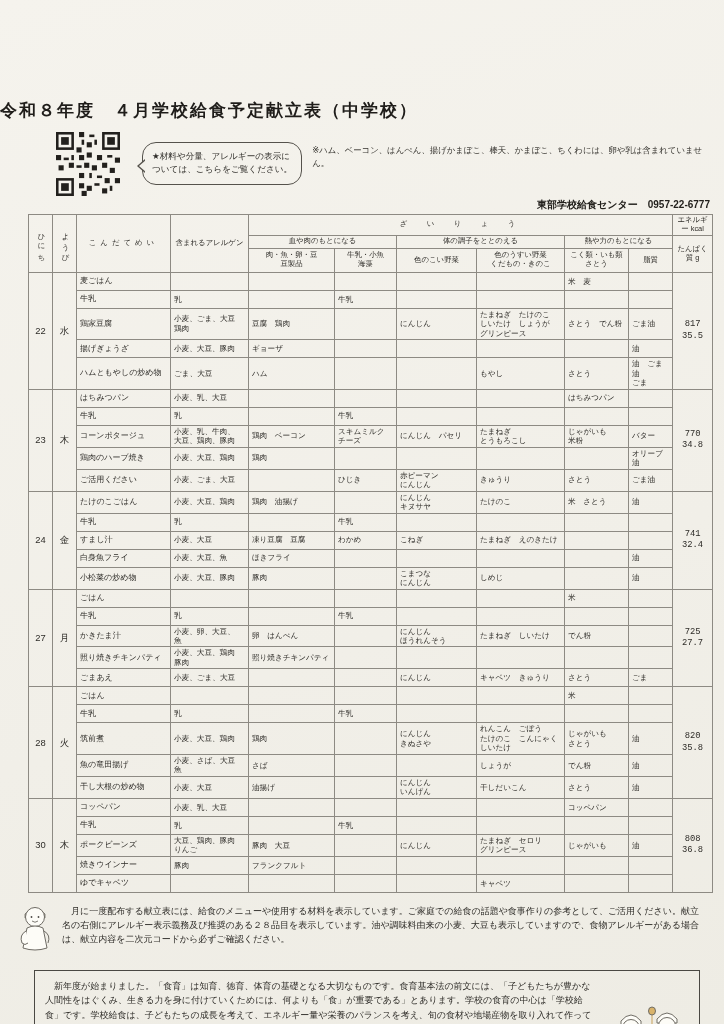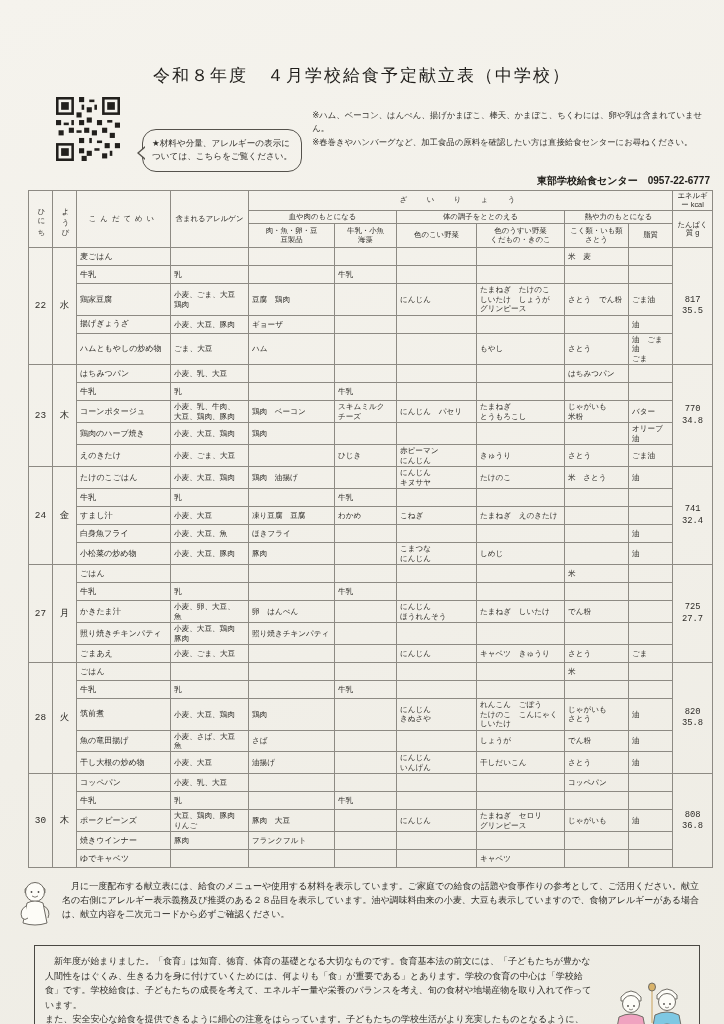--- a/index.html
+++ b/index.html
@@ -8,27 +8,27 @@
     background:#e9e7e0;
     font-family:"Liberation Sans","DejaVu Sans",sans-serif;
     color:#2e2c28;
   }
   .paper{
     position:relative;width:724px;height:1024px;overflow:hidden;
     background:linear-gradient(160deg,#f5f3ed 0%,#f1efe8 60%,#eeece4 100%);
   }
   
   .page-title{
-    text-align:center;font-size:17px;font-weight:normal;letter-spacing:2px;
-    padding-top:64px;color:#1f1d1a;
+    font-size:17px;font-weight:bold;letter-spacing:2px;
+    padding-top:64px;color:#1f1d1a;margin-top:35px;
   }
   .top-row{display:flex;align-items:flex-start;margin:10px 14px 0 56px;}
   .qr{width:64px;height:64px;flex:none;}
   .bubble{
-    position:relative;flex:none;max-width:168px;margin:32px 10px 0 22px;
+    position:relative;flex:none;max-width:168px;margin:10px 10px 0 22px;
     border:1.3px solid #55524c;border-radius:14px;
     padding:7px 9px;font-size:8.6px;line-height:1.55;white-space:pre-line;
     background:transparent;
   }
   .bubble::before{content:"";position:absolute;left:-13px;top:16px;
     border:7px solid transparent;border-right:8px solid #55524c;}
   .bubble::after{content:"";position:absolute;left:-10px;top:17px;
     border:6px solid transparent;border-right:7px solid #f3f1ea;}
   .notes{font-size:8.4px;line-height:1.6;padding-top:12px;color:#33312c;}
   .contact{
@@ -51,21 +51,21 @@
   .menu-table thead{border-bottom:1.5px solid #3c3a36;}
   .menu-table thead th{font-weight:normal;text-align:center;font-size:7.4px;line-height:1.2;}
   tbody.day-block{border-top:1.5px solid #3c3a36;}
   .menu-table td{height:15px;}
   .th-vert{writing-mode:vertical-rl;text-orientation:upright;letter-spacing:2px;font-size:7.6px;padding:2px 0;}
   .th-menu{letter-spacing:4px;font-size:8px;}
   .th-zai{letter-spacing:6px;font-size:8.6px;height:14px;font-family:Liberation Mono, monospace;}
   .th-group{height:13px;}
   .th-leaf{height:24px;}
   .th-energy{font-size:5.4px;letter-spacing:0;}
-  .c-date,.c-day{text-align:center;font-size:9.4px;font-family:Liberation Mono, monospace;}
+  .c-date,.c-day{text-align:center;font-size:9.4px;}
   .c-menu{text-align:left;font-size:8px;padding-left:4px;}
   .c-allergen,.c-p1,.c-p2,.c-v1,.c-v2,.c-carb,.c-fat{text-align:left;}
   .c-energy{text-align:center;font-size:8.8px;line-height:1.3;font-family:Liberation Mono, monospace;}
   
   .footer-note{display:flex;gap:6px;margin:10px 22px 0 14px;align-items:flex-start;}
   .person-svg{width:42px;height:58px;flex:none;}
   .footer-note-text{font-size:9px;line-height:1.55;white-space:pre-line;padding-top:2px;}
   .footer-box{
     position:relative;border:1.3px solid #4a4843;
     margin:9px 24px 0 34px;padding:8px 100px 8px 10px;
@@ -129,21 +129,20 @@
           <rect x="15" y="20" width="2" height="1"></rect>
         <rect x="18" y="22" width="2" height="2"></rect>
           <rect x="21" y="21" width="1" height="2"></rect>
           <rect x="10" y="23" width="2" height="2"></rect>
       </g>
     </svg>
     <div class="bubble">★材料や分量、アレルギーの表示に
 ついては、こちらをご覧ください。</div>
     <div class="notes">
       <div>※ハム、ベーコン、はんぺん、揚げかまぼこ、棒天、かまぼこ、ちくわには、卵や乳は含まれていません。</div>
-      <div>※春巻きやハンバーグなど、加工食品の原料を確認したい方は直接給食センターにお尋ねください。</div>
     </div>
   </div>
 
   <div class="contact">東部学校給食センター　0957-22-6777</div>
 
   <table class="menu-table">
     <colgroup>
       <col style="width:24px">
         <col style="width:24px">
         <col style="width:94px">
@@ -285,21 +284,21 @@
           <td class="c-menu">鶏肉のハーブ焼き</td>
           <td class="c-allergen">小麦、大豆、鶏肉</td>
           <td class="c-p1">鶏肉</td>
           <td class="c-p2"></td>
           <td class="c-v1"></td>
           <td class="c-v2"></td>
           <td class="c-carb"></td>
           <td class="c-fat">オリーブ油</td>
         </tr>
         <tr>
-          <td class="c-menu">えのきたけ</td>
+          <td class="c-menu">ご活用ください</td>
           <td class="c-allergen">小麦、ごま、大豆</td>
           <td class="c-p1"></td>
           <td class="c-p2">ひじき</td>
           <td class="c-v1">赤ピーマン
 にんじん</td>
           <td class="c-v2">きゅうり</td>
           <td class="c-carb">さとう</td>
           <td class="c-fat">ごま油</td>
         </tr>
       </tbody>

